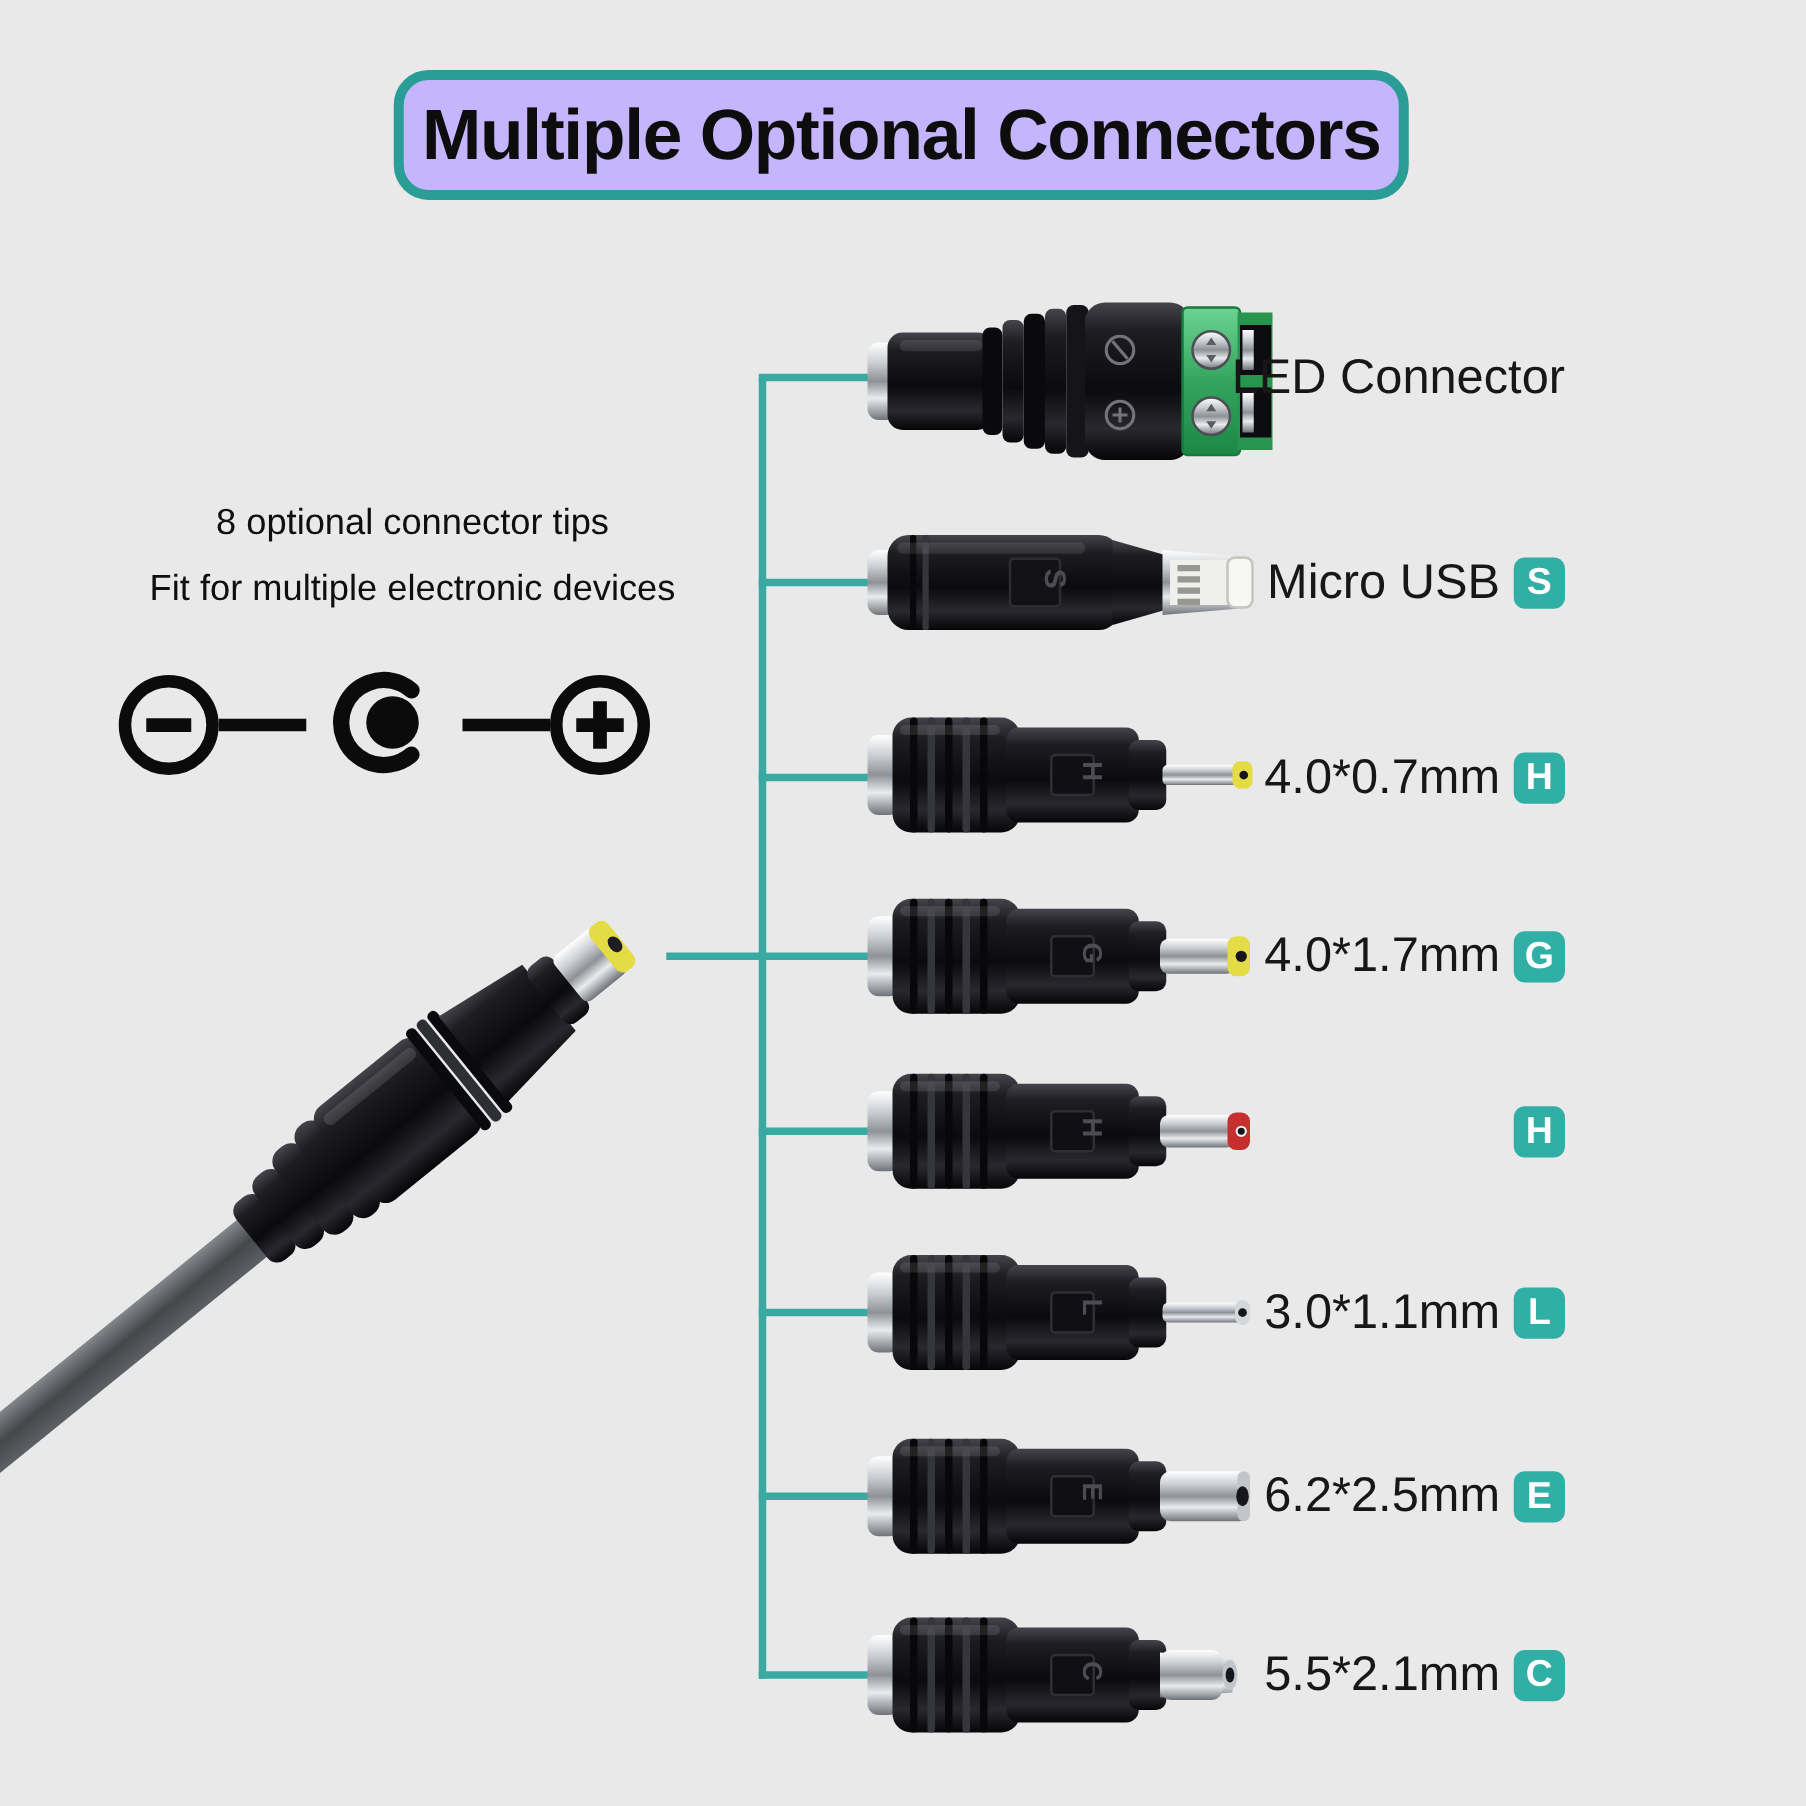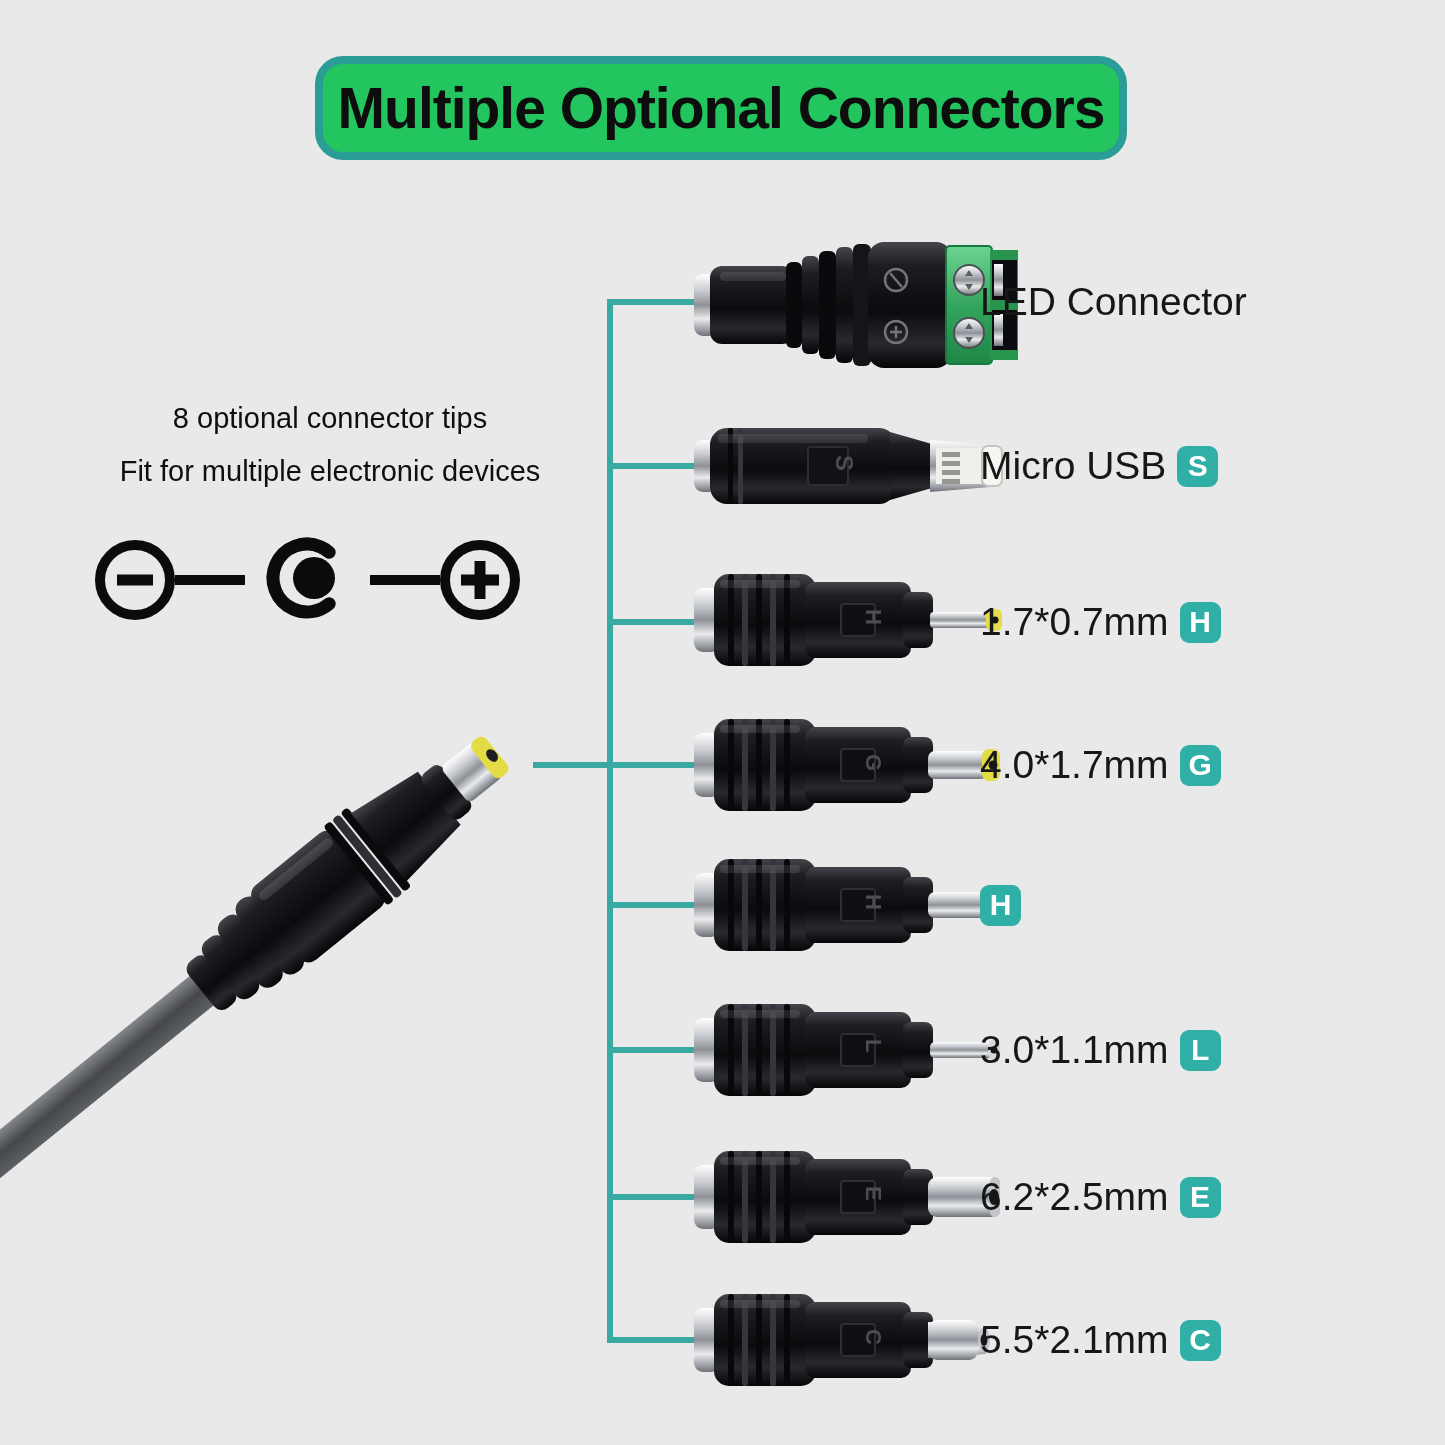--- a/index.html
+++ b/index.html
@@ -5,21 +5,21 @@
   html,body{margin:0;padding:0;}
   .canvas{
     position:relative;width:1445px;height:1445px;overflow:hidden;
     background:#e9e9e9;
     font-family:"Liberation Sans",sans-serif;
     color:#151515;
   }
   
   .title-box{
     position:absolute;left:315px;top:56px;width:812px;height:104px;
-    background:#22c55e;border:8px solid #2a9d96;border-radius:28px;
+    background:#c4b5fd;border:8px solid #2a9d96;border-radius:28px;
     display:flex;align-items:center;justify-content:center;box-sizing:border-box;
   }
   .title-box h1{
     margin:0;font-size:57px;font-weight:bold;color:#0d0d0d;white-space:nowrap;letter-spacing:-1px;
   }
   
   .intro{
     position:absolute;left:20px;top:392px;width:620px;text-align:center;
     font-size:29px;line-height:53px;color:#0f0f0f;
   }
@@ -27,22 +27,22 @@
   .polarity-svg{position:absolute;left:85px;top:518px;}
   .polarity-label{
     position:absolute;left:85px;top:622px;width:450px;text-align:center;
     font-size:56px;font-weight:bold;
   }
   
   .tline{position:absolute;background:#3aa9a2;}
   
   .connector-svg{position:absolute;}
   .row-label{
-    position:absolute;left:980px;width:312px;height:64px;
-    display:flex;align-items:center;gap:11px;
+    position:absolute;left:940px;width:312px;height:64px;
+    display:flex;align-items:center;justify-content:flex-end;gap:11px;
   }
   .row-label .lbl{font-size:39px;color:#171717;white-space:nowrap;}
   .badge{
     width:41px;height:41px;border-radius:9px;background:#30afa6;
     display:flex;align-items:center;justify-content:center;
     color:#ffffff;font-size:30px;font-weight:bold;flex:0 0 auto;
   }
   .plug-svg{position:absolute;left:0;top:700px;}
 </style>
 </head>
@@ -200,21 +200,21 @@
     <rect x="115" y="32" width="106" height="76" rx="10" fill="url(#body)"></rect>
     <rect x="151" y="54" width="34" height="32" rx="3" fill="#101014" stroke="#2e2e35" stroke-width="2"></rect>
     <text transform="translate(176,59) rotate(90)" font-family="Liberation Sans,sans-serif" font-size="22" font-weight="bold" fill="#4c4c55">H</text>
     <rect x="213" y="42" width="30" height="56" rx="8" fill="url(#body)"></rect>
     <rect x="240" y="62" width="62" height="16" rx="4" fill="url(#metal)"></rect>
     <rect x="296" y="59" width="16" height="22" rx="6" fill="#e3dc45"></rect>
     <circle cx="305" cy="70" r="3.5" fill="#15151a"></circle>
     <rect x="30" y="30" width="80" height="8" rx="4" fill="#ffffff" opacity="0.10"></rect>
   </svg>
   <div class="row-label" style="top:590px">
-    <span class="lbl">1.7*0.7mm</span>
+    <span class="lbl">4.0*0.7mm</span>
     <span class="badge">H</span>
   </div>
 
   <svg class="connector-svg" style="left:690px;top:695px" width="320" height="140" viewBox="0 0 320 140">
     <rect x="4" y="38" width="26" height="64" rx="9" fill="url(#metal)"></rect>
     <rect x="24" y="24" width="102" height="92" rx="15" fill="url(#body)"></rect>
     <rect x="38" y="24" width="6" height="92" rx="3" fill="#08080a"></rect>
     <rect x="52" y="24" width="6" height="92" rx="3" fill="#35353c"></rect>
     <rect x="66" y="24" width="6" height="92" rx="3" fill="#08080a"></rect>
     <rect x="80" y="24" width="6" height="92" rx="3" fill="#35353c"></rect>

